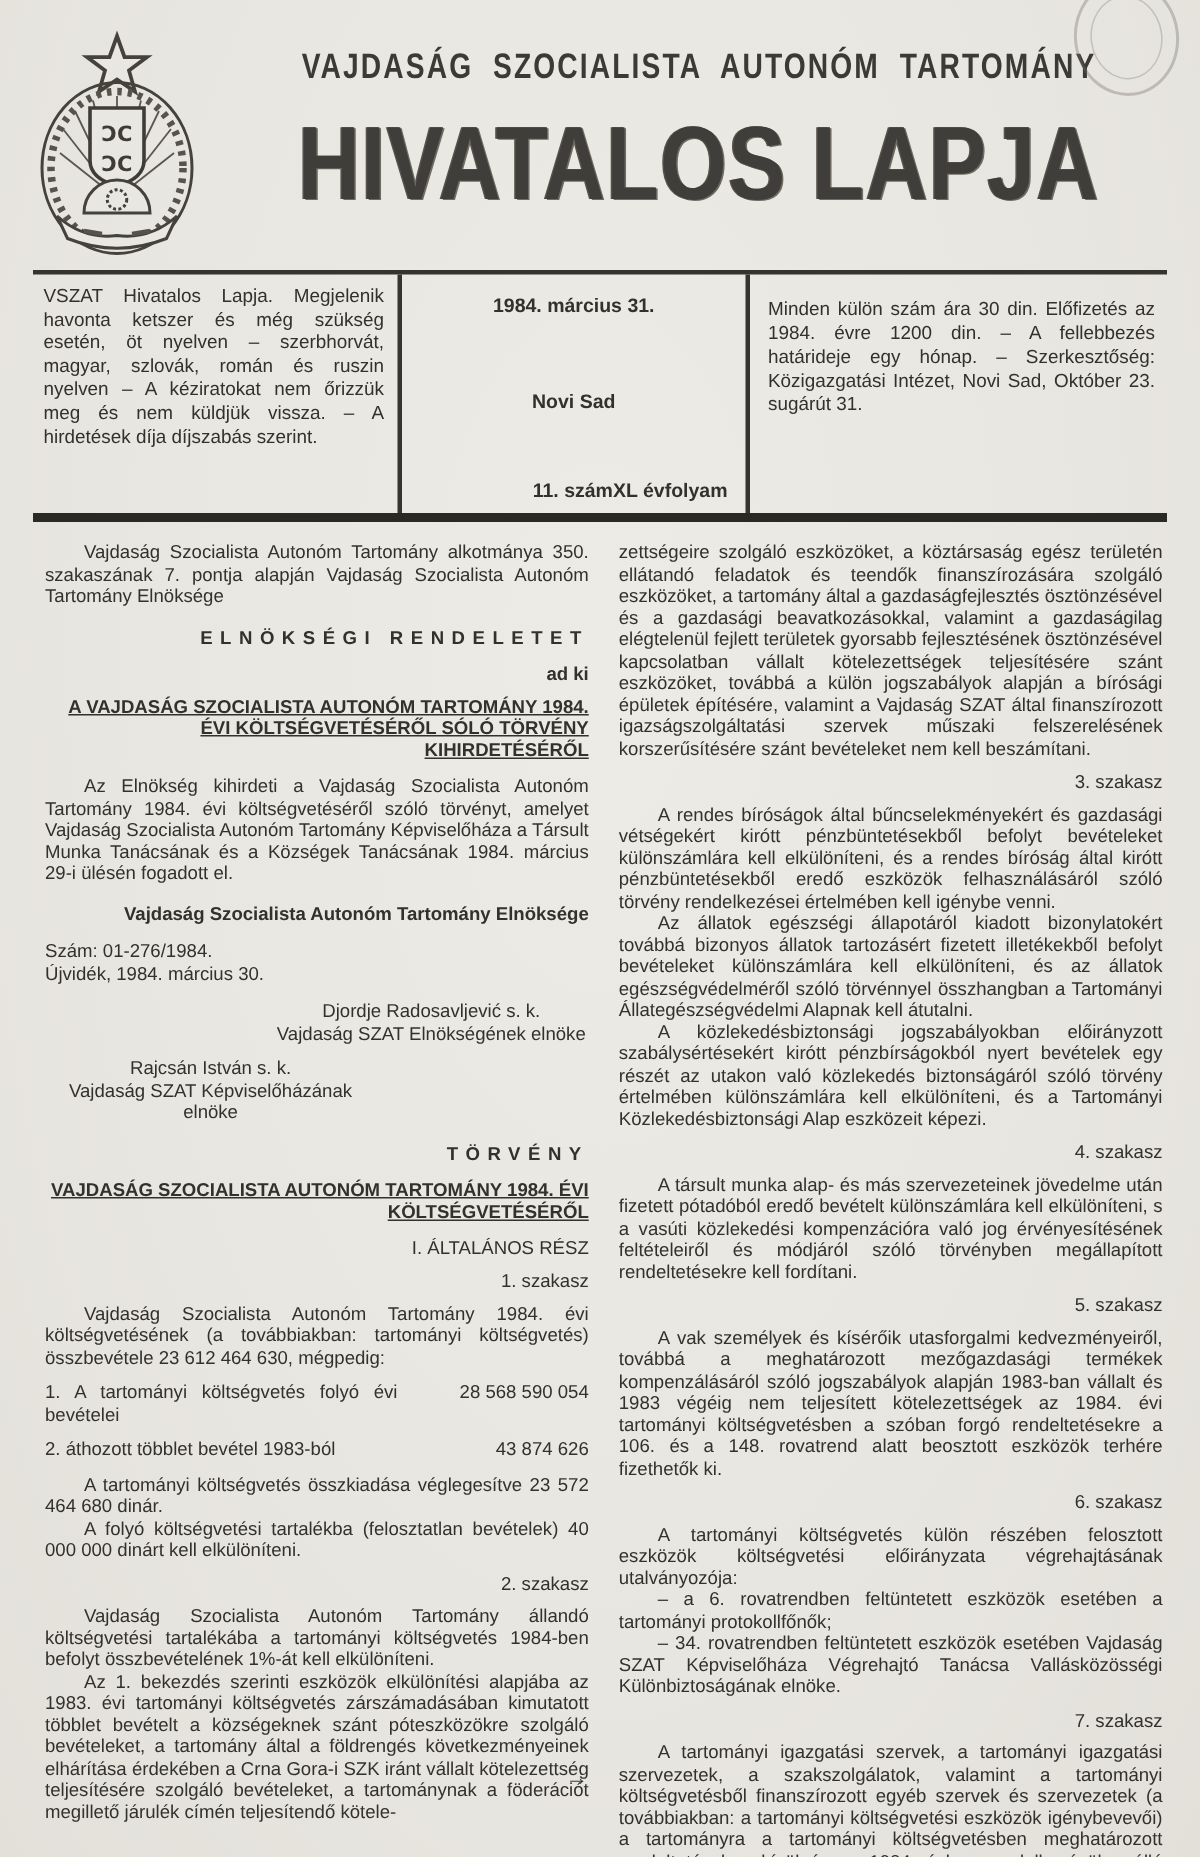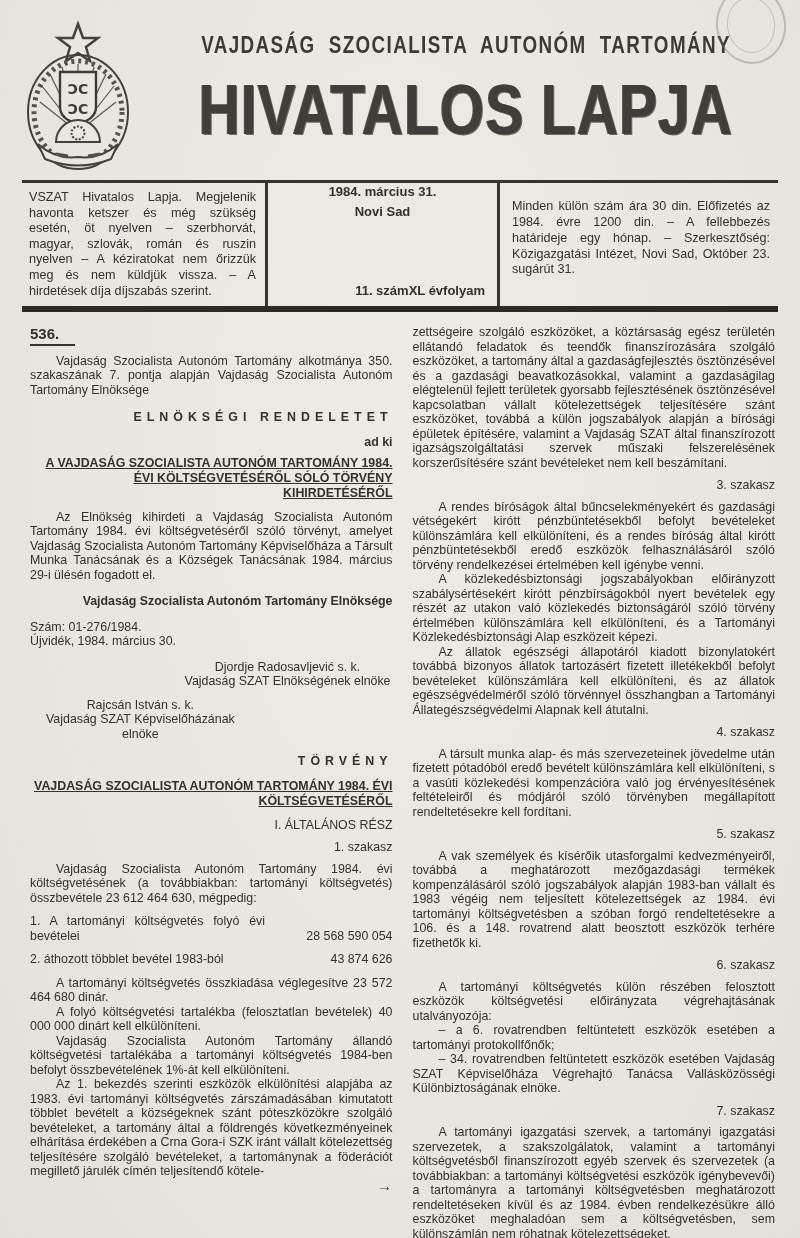--- a/index.html
+++ b/index.html
@@ -18,22 +18,22 @@
   .authority{font-weight:bold;font-size:20px;letter-spacing:1.5px;word-spacing:7px;color:#3c3a35;
     transform:scale(.94,1.18);transform-origin:center;}
   .gazette-title{font-weight:bold;font-size:57px;letter-spacing:1px;color:#403e3a;margin-top:12px;
     transform:scaleY(1.22);transform-origin:top center;
     text-shadow:1px 1px 0 #716c62, -1px 0 0 #57534b;white-space:nowrap;}
   
   .info-bar{display:flex;margin:0 22px;border-top:3px solid #36342f;border-bottom:6px solid #2b2925;}
   .info-cell{box-sizing:border-box;}
   .info-left{flex:0 0 246px;padding:7px 9px 7px 7px;font-size:12.6px;line-height:1.24;text-align:justify;
     border-right:3px solid #36342f;}
-  .info-mid{flex:0 0 232px;display:flex;flex-direction:column;padding:1px 12px 8px;border-right:3px solid #36342f;
-    font-weight:bold;font-size:13px;}
+  .info-mid{flex:0 0 232px;display:flex;flex-direction:column;padding:13px 12px 8px;border-right:3px solid #36342f;
+    font-weight:bold;font-size:13px;gap:44px;}
   .info-date,.info-city{text-align:center;}
   .info-city{margin-top:5px;}
   .issue-row{margin-top:auto;display:flex;justify-content:flex-end;}
   .info-right{flex:1;padding:16px 8px 8px 12px;font-size:12.6px;line-height:1.26;text-align:justify;}
   
   .columns{display:flex;gap:20px;padding:13px 25px 0 30px;}
   .col{flex:1;font-size:12.4px;line-height:1.17;text-align:justify;}
   .col p{margin:0;text-indent:26px;}
   .col p.noindent{text-indent:0;}
   .art-no{font-weight:bold;font-size:15px;margin-bottom:8px;}
@@ -41,21 +41,21 @@
   .hd{text-align:right;margin:8px 0 7px;}
   .hd-sp{letter-spacing:5px;font-weight:bold;margin:13px 0 10px;}
   .hd-small{font-weight:bold;margin:9px 0 7px;}
   .hd-title{font-weight:bold;margin:6px 0 9px;line-height:1.2;text-decoration:underline;}
   .hd-issuer{font-weight:bold;margin:12px 0 11px;}
   .ref-block{margin-top:11px;}
   .sig-r{text-align:right;margin:11px 2px 4px 0;}
   .sig-l{margin:9px 0 0 16px;}
   .sig-inner{display:inline-block;text-align:center;}
   .sig-name{font-weight:normal;}
-  .budget-row{display:flex;justify-content:space-between;align-items:flex-end;margin-top:9px;}
+  .budget-row{display:flex;justify-content:space-between;margin-top:9px;}
   .budget-label{width:235px;}
   .budget-value{white-space:nowrap;}
   .cont-arrow{position:absolute;left:377px;top:1177px;font-size:15px;color:#3a3833;letter-spacing:-2px;}
   
   .emblem svg line,.emblem svg path,.emblem svg ellipse,.emblem svg circle,.emblem svg polygon
     {vector-effect:non-scaling-stroke;}
 </style>
 </head>
 <body>
 
@@ -104,21 +104,20 @@
         <span>11. szám</span>
         <span>XL évfolyam</span>
       </div>
     </div>
     <div class="info-cell info-right">Minden külön szám ára 30 din. Előfizetés az 1984. évre 1200 din. – A fellebbezés határideje egy hónap. – Szerkesztőség: Közigazgatási Intézet, Novi Sad, Október 23. sugárút 31.</div>
   </section>
 
   <main class="columns">
 
     <div class="col">
-      <div class="art-no"><span>536.</span></div>
       <p>Vajdaság Szocialista Autonóm Tartomány alkotmánya 350. szakaszának 7. pontja alapján Vajdaság Szocialista Autonóm Tartomány Elnöksége</p>
       <div class="hd hd-sp">ELNÖKSÉGI RENDELETET</div>
       <div class="hd hd-small">ad ki</div>
       <div class="hd hd-title">A VAJDASÁG SZOCIALISTA AUTONÓM TARTOMÁNY 1984. ÉVI KÖLTSÉGVETÉSÉRŐL SÓLÓ TÖRVÉNY KIHIRDETÉSÉRŐL</div>
       <p>Az Elnökség kihirdeti a Vajdaság Szocialista Autonóm Tartomány 1984. évi költségvetéséről szóló törvényt, amelyet Vajdaság Szocialista Autonóm Tartomány Képviselőháza a Társult Munka Tanácsának és a Községek Tanácsának 1984. március 29-i ülésén fogadott el.</p>
       <div class="hd hd-issuer">Vajdaság Szocialista Autonóm Tartomány Elnöksége</div>
       <div class="ref-block">
         <div>Szám: 01-276/1984.</div>
         <div>Újvidék, 1984. március 30.</div>
       </div>
@@ -143,30 +142,31 @@
       <div class="budget-row">
         <div class="budget-label">1. A tartományi költségvetés folyó évi bevételei</div>
         <div class="budget-value">28 568 590 054</div>
       </div>
       <div class="budget-row">
         <div class="budget-label">2. áthozott többlet bevétel 1983-ból</div>
         <div class="budget-value">43 874 626</div>
       </div>
       <p style="margin-top:9px;">A tartományi költségvetés összkiadása véglegesítve 23 572 464 680 dinár.</p>
       <p>A folyó költségvetési tartalékba (felosztatlan bevételek) 40 000 000 dinárt kell elkülöníteni.</p>
+      <div class="hd">2. szakasz</div>
       <p>Vajdaság Szocialista Autonóm Tartomány állandó költségvetési tartalékába a tartományi költségvetés 1984-ben befolyt összbevételének 1%-át kell elkülöníteni.</p>
       <p>Az 1. bekezdés szerinti eszközök elkülönítési alapjába az 1983. évi tartományi költségvetés zárszámadásában kimutatott többlet bevételt a községeknek szánt póteszközökre szolgáló bevételeket, a tartomány által a földrengés következményeinek elhárítása érdekében a Crna Gora-i SZK iránt vállalt kötelezettség teljesítésére szolgáló bevételeket, a tartománynak a föderációt megillető járulék címén teljesítendő kötele-</p>
     </div>
 
     <div class="col">
       <p class="noindent">zettségeire szolgáló eszközöket, a köztársaság egész területén ellátandó feladatok és teendők finanszírozására szolgáló eszközöket, a tartomány által a gazdaságfejlesztés ösztönzésével és a gazdasági beavatkozásokkal, valamint a gazdaságilag elégtelenül fejlett területek gyorsabb fejlesztésének ösztönzésével kapcsolatban vállalt kötelezettségek teljesítésére szánt eszközöket, továbbá a külön jogszabályok alapján a bírósági épületek építésére, valamint a Vajdaság SZAT által finanszírozott igazságszolgáltatási szervek műszaki felszerelésének korszerűsítésére szánt bevételeket nem kell beszámítani.</p>
       <div class="hd">3. szakasz</div>
       <p>A rendes bíróságok által bűncselekményekért és gazdasági vétségekért kirótt pénzbüntetésekből befolyt bevételeket különszámlára kell elkülöníteni, és a rendes bíróság által kirótt pénzbüntetésekből eredő eszközök felhasználásáról szóló törvény rendelkezései értelmében kell igénybe venni.</p>
+      <p>Az állatok egészségi állapotáról kiadott bizonylatokért továbbá bizonyos állatok tartozásért fizetett illetékekből befolyt bevételeket különszámlára kell elkülöníteni, és az állatok egészségvédelméről szóló törvénnyel összhangban a Tartományi Állategészségvédelmi Alapnak kell átutalni.</p>
       <p>A közlekedésbiztonsági jogszabályokban előirányzott szabálysértésekért kirótt pénzbírságokból nyert bevételek egy részét az utakon való közlekedés biztonságáról szóló törvény értelmében különszámlára kell elkülöníteni, és a Tartományi Közlekedésbiztonsági Alap eszközeit képezi.</p>
-      <p>Az állatok egészségi állapotáról kiadott bizonylatokért továbbá bizonyos állatok tartozásért fizetett illetékekből befolyt bevételeket különszámlára kell elkülöníteni, és az állatok egészségvédelméről szóló törvénnyel összhangban a Tartományi Állategészségvédelmi Alapnak kell átutalni.</p>
       <div class="hd">4. szakasz</div>
       <p>A társult munka alap- és más szervezeteinek jövedelme után fizetett pótadóból eredő bevételt különszámlára kell elkülöníteni, s a vasúti közlekedési kompenzációra való jog érvényesítésének feltételeiről és módjáról szóló törvényben megállapított rendeltetésekre kell fordítani.</p>
       <div class="hd">5. szakasz</div>
       <p>A vak személyek és kísérőik utasforgalmi kedvezményeiről, továbbá a meghatározott mezőgazdasági termékek kompenzálásáról szóló jogszabályok alapján 1983-ban vállalt és 1983 végéig nem teljesített kötelezettségek az 1984. évi tartományi költségvetésben a szóban forgó rendeltetésekre a 106. és a 148. rovatrend alatt beosztott eszközök terhére fizethetők ki.</p>
       <div class="hd">6. szakasz</div>
       <p>A tartományi költségvetés külön részében felosztott eszközök költségvetési előirányzata végrehajtásának utalványozója:</p>
       <p>– a 6. rovatrendben feltüntetett eszközök esetében a tartományi protokollfőnők;</p>
       <p>– 34. rovatrendben feltüntetett eszközök esetében Vajdaság SZAT Képviselőháza Végrehajtó Tanácsa Vallásközösségi Különbiztoságának elnöke.</p>
       <div class="hd">7. szakasz</div>
       <p>A tartományi igazgatási szervek, a tartományi igazgatási szervezetek, a szakszolgálatok, valamint a tartományi költségvetésből finanszírozott egyéb szervek és szervezetek (a továbbiakban: a tartományi költségvetési eszközök igénybevevői) a tartományra a tartományi költségvetésben meghatározott rendeltetéseken kívül és az 1984. évben rendelkezésükre álló eszközöket meghaladóan sem a költségvetésben, sem különszámlán nem róhatnak kötelezettségeket.</p>

